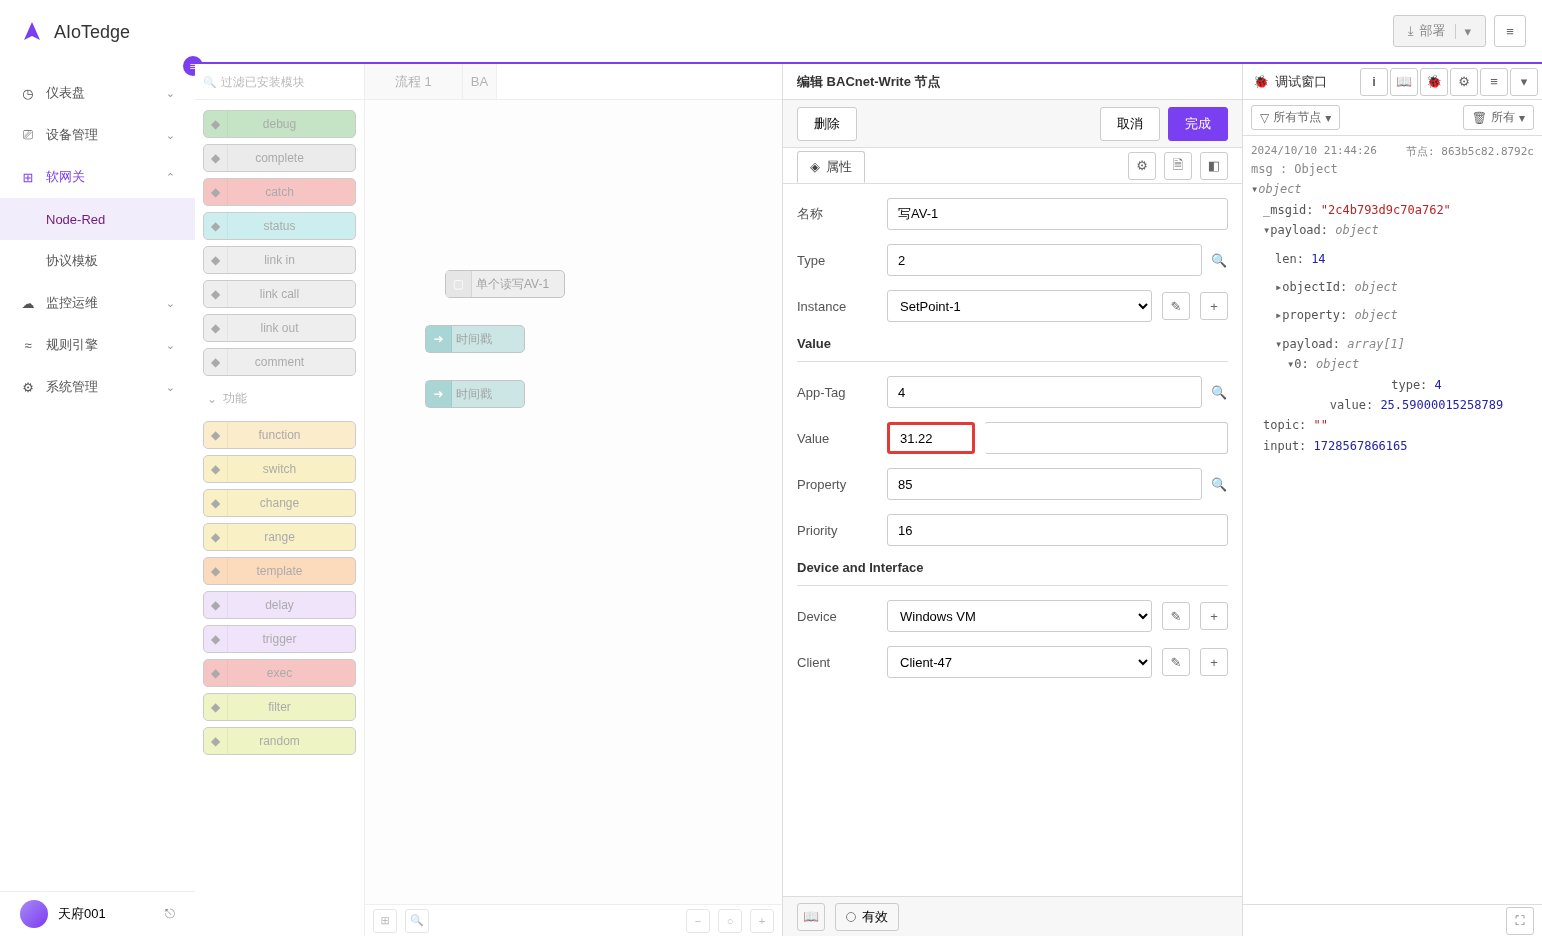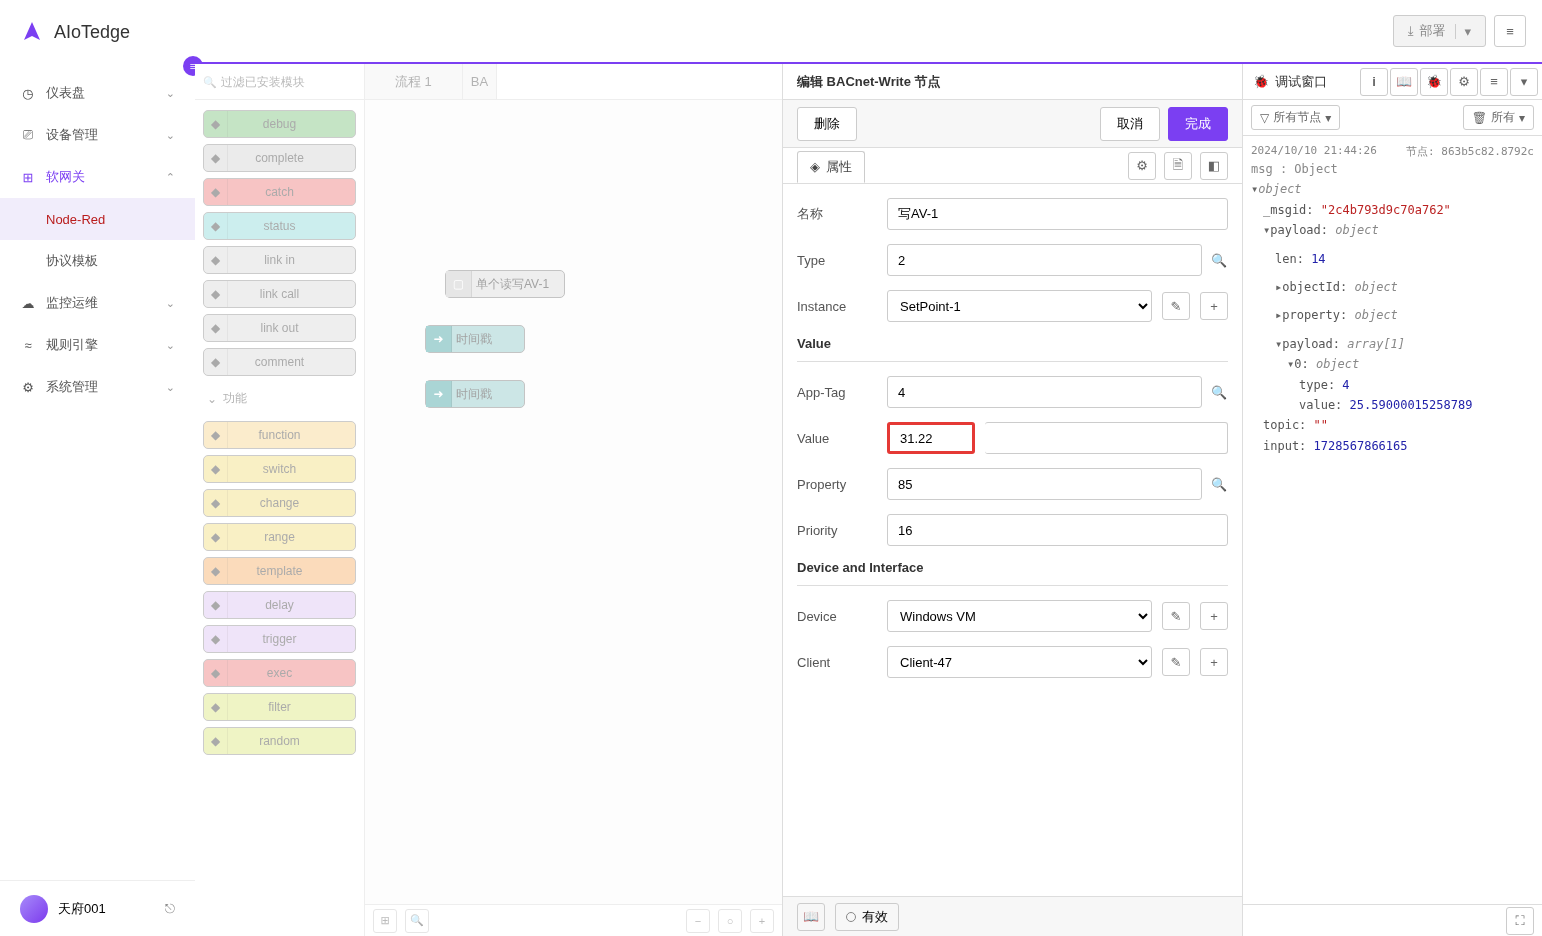--- a/index.html
+++ b/index.html
@@ -8,25 +8,25 @@
     
     
     .sidebar { width: 195px; background: #fff; display: flex; flex-direction: column; }
     .logo-area { height: 64px; display: flex; align-items: center; padding: 0 20px; gap: 10px; }
     .logo-icon { width: 24px; height: 24px; }
     .logo-text { font-size: 18px; font-weight: 500; color: #333; }
     .nav { flex: 1; padding-top: 8px; position: relative; }
     .nav-toggle { position: absolute; right: -8px; top: -8px; width: 20px; height: 20px; background: #7b3ff2; border-radius: 50%; display: flex; align-items: center; justify-content: center; color: #fff; font-size: 11px; }
     .nav-item { display: flex; align-items: center; height: 42px; padding: 0 20px; color: #555; cursor: pointer; gap: 10px; }
     .nav-item.expanded { color: #7b3ff2; }
-    .nav-item.active-sub { background: #f1edfb; color: #b91c1c; padding-left: 46px; }
+    .nav-item.active-sub { background: #f1edfb; color: #701a75; padding-left: 46px; }
     .nav-sub { padding-left: 46px; color: #555; }
     .nav-chevron { margin-left: auto; font-size: 11px; color: #999; }
     .nav-icon { width: 16px; display: inline-flex; justify-content: center; }
-    .user-area { height: 56px; display: flex; align-items: center; padding: 0 20px; gap: 10px; border-top: 1px solid #eee; }
+    .user-area { height: 45px; display: flex; align-items: center; padding: 0 20px; gap: 10px; border-top: 1px solid #eee; }
     .avatar { width: 28px; height: 28px; border-radius: 50%; background: linear-gradient(135deg,#a78bfa,#7c3aed); }
     .logout-icon { margin-left: auto; color: #888; cursor: pointer; }
     
     
     .main { flex: 1; display: flex; flex-direction: column; background: #fafafa; }
     .topbar { height: 64px; background: #fff; border-bottom: 2px solid #eee; display: flex; align-items: center; justify-content: flex-end; padding: 0 16px; gap: 8px; }
     .deploy-btn { display: flex; align-items: center; gap: 6px; padding: 6px 14px; border: 1px solid #ccc; border-radius: 3px; background: #f3f3f3; cursor: pointer; color: #888; }
     .hamburger { width: 32px; height: 32px; display: flex; align-items: center; justify-content: center; border: 1px solid #ccc; border-radius: 3px; cursor: pointer; color: #666; }
     .purple-bar { height: 2px; background: #7b3ff2; margin-top:-2px; }
     
@@ -83,21 +83,21 @@
     .msg-header { color: #888; font-size: 11px; display:flex; justify-content:space-between;}
     .msg-line { line-height: 1.7; }
     .tree-arrow { color: #666; cursor: pointer; user-select: none; }
     .tkey { color: #555; }
     .tstr { color: #b22; }
     .ttype { color: #888; font-style: italic; }
     .tnum { color: #22a; }
     .indent1 { padding-left: 12px; }
     .indent2 { padding-left: 24px; margin-top: 8px; }
     .indent3 { padding-left: 36px; }
-    .indent4 { padding-left: 48px; }
+    .indent4 { padding-left: 48px; text-align: center; }
     .debug-footer { height: 32px; border-top: 1px solid #ddd; display:flex; align-items:center; justify-content:flex-end; padding:0 8px;}
     
     .srch-ico::before { content:"🔍"; font-size:11px; opacity:.6; margin-right:4px;}
   </style>
 </head>
 <body>
 
 <div class="app">
 
   <div class="sidebar">

